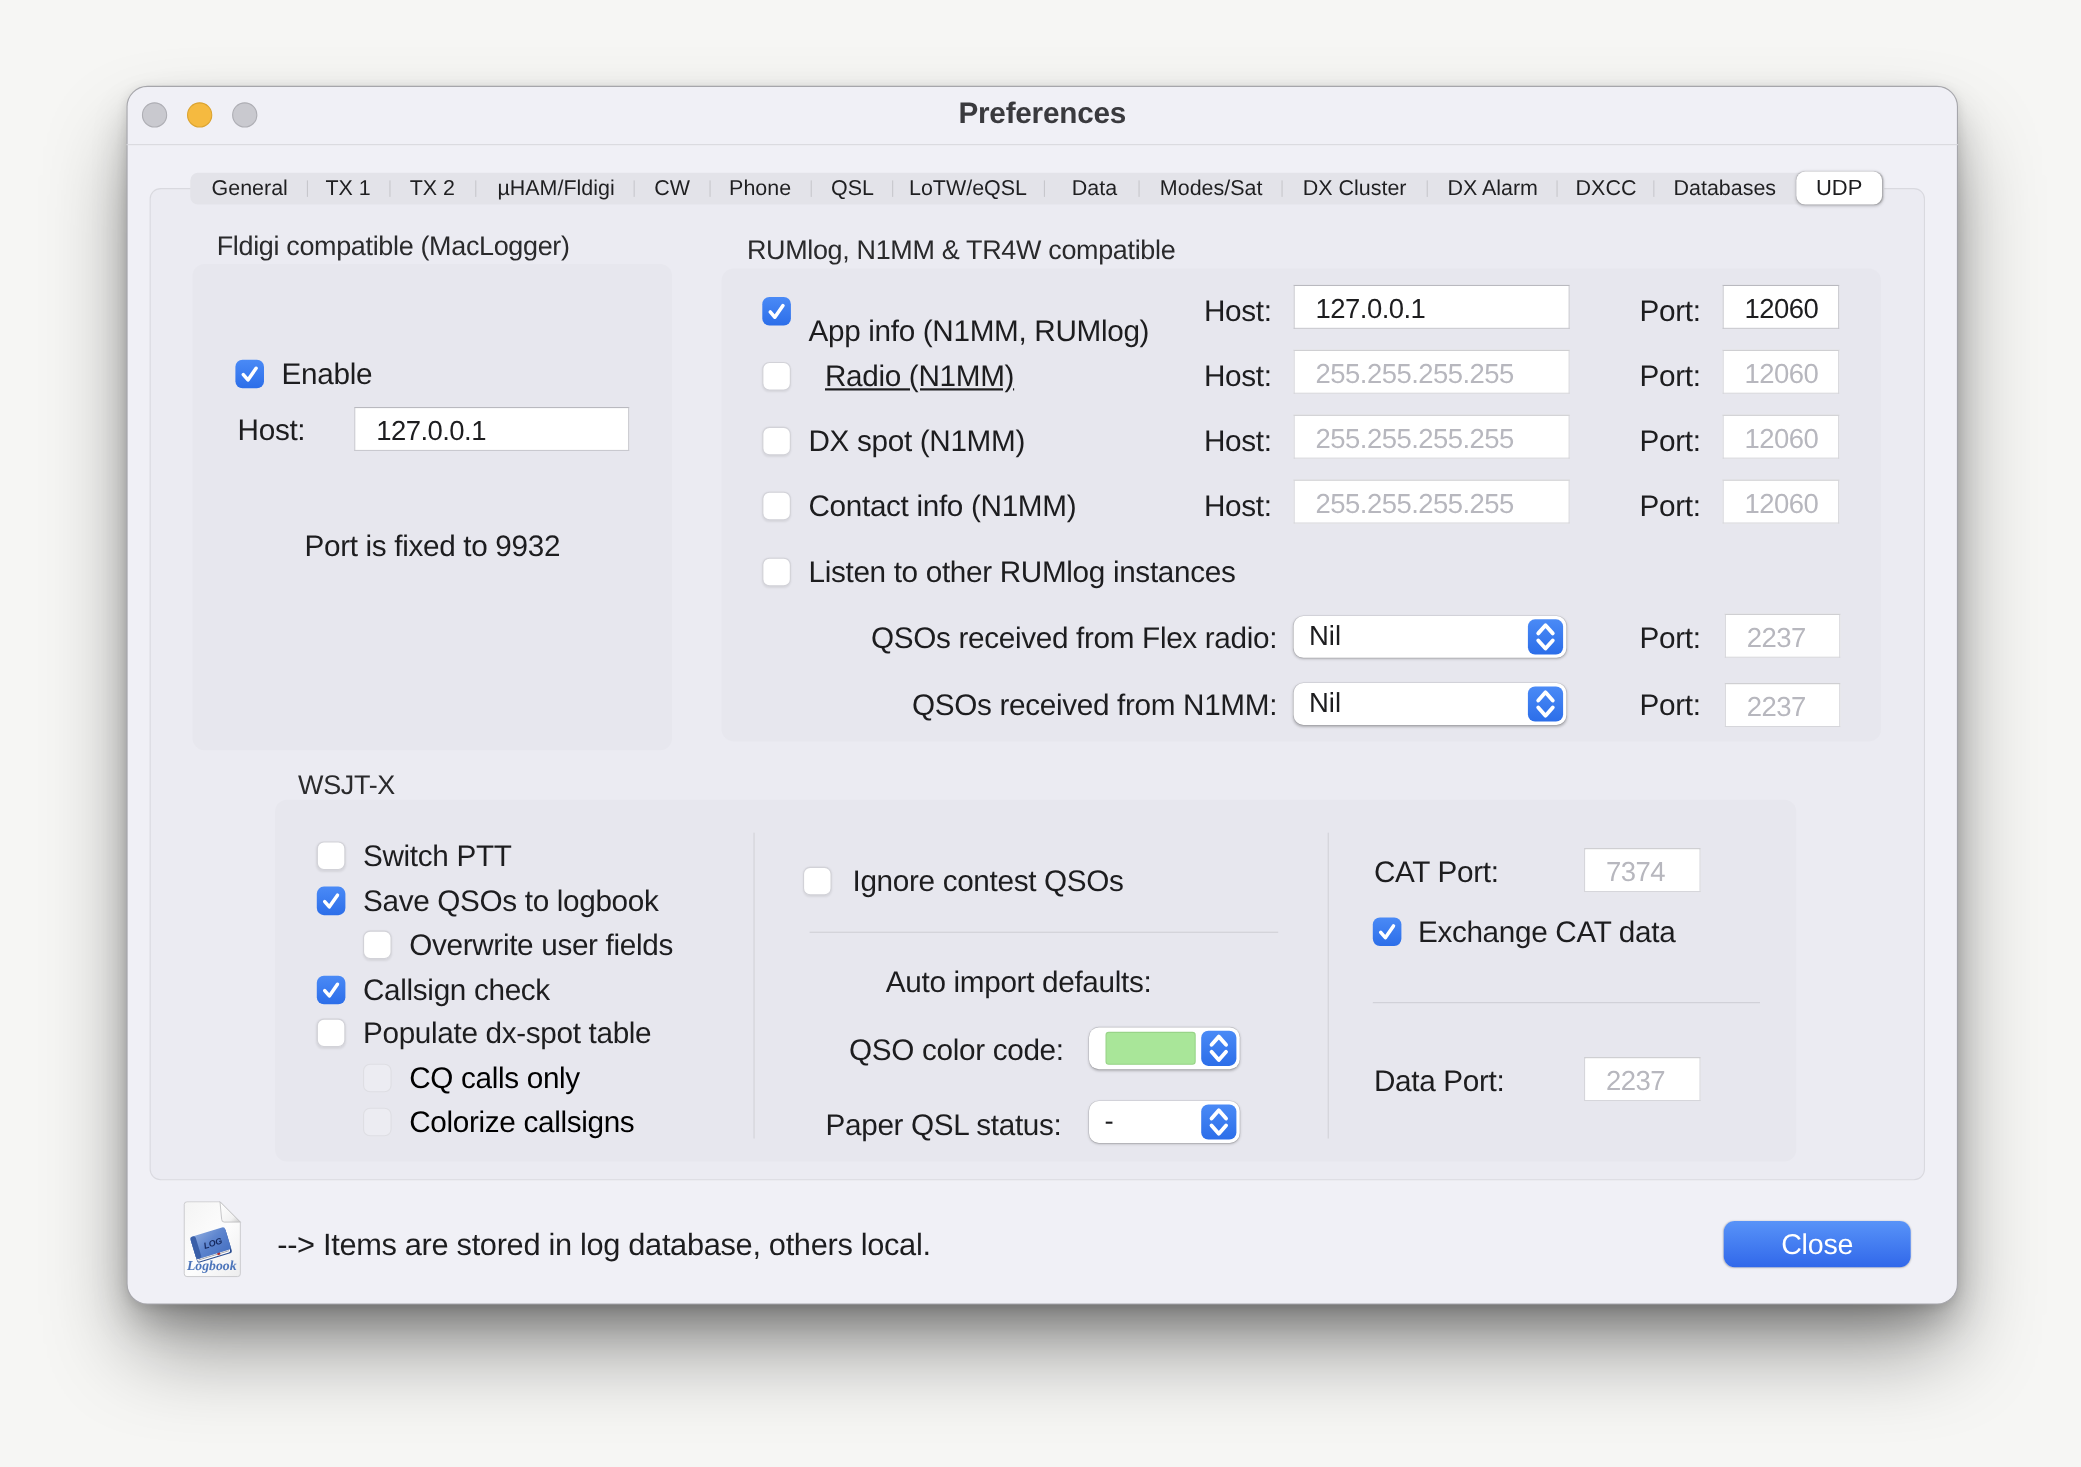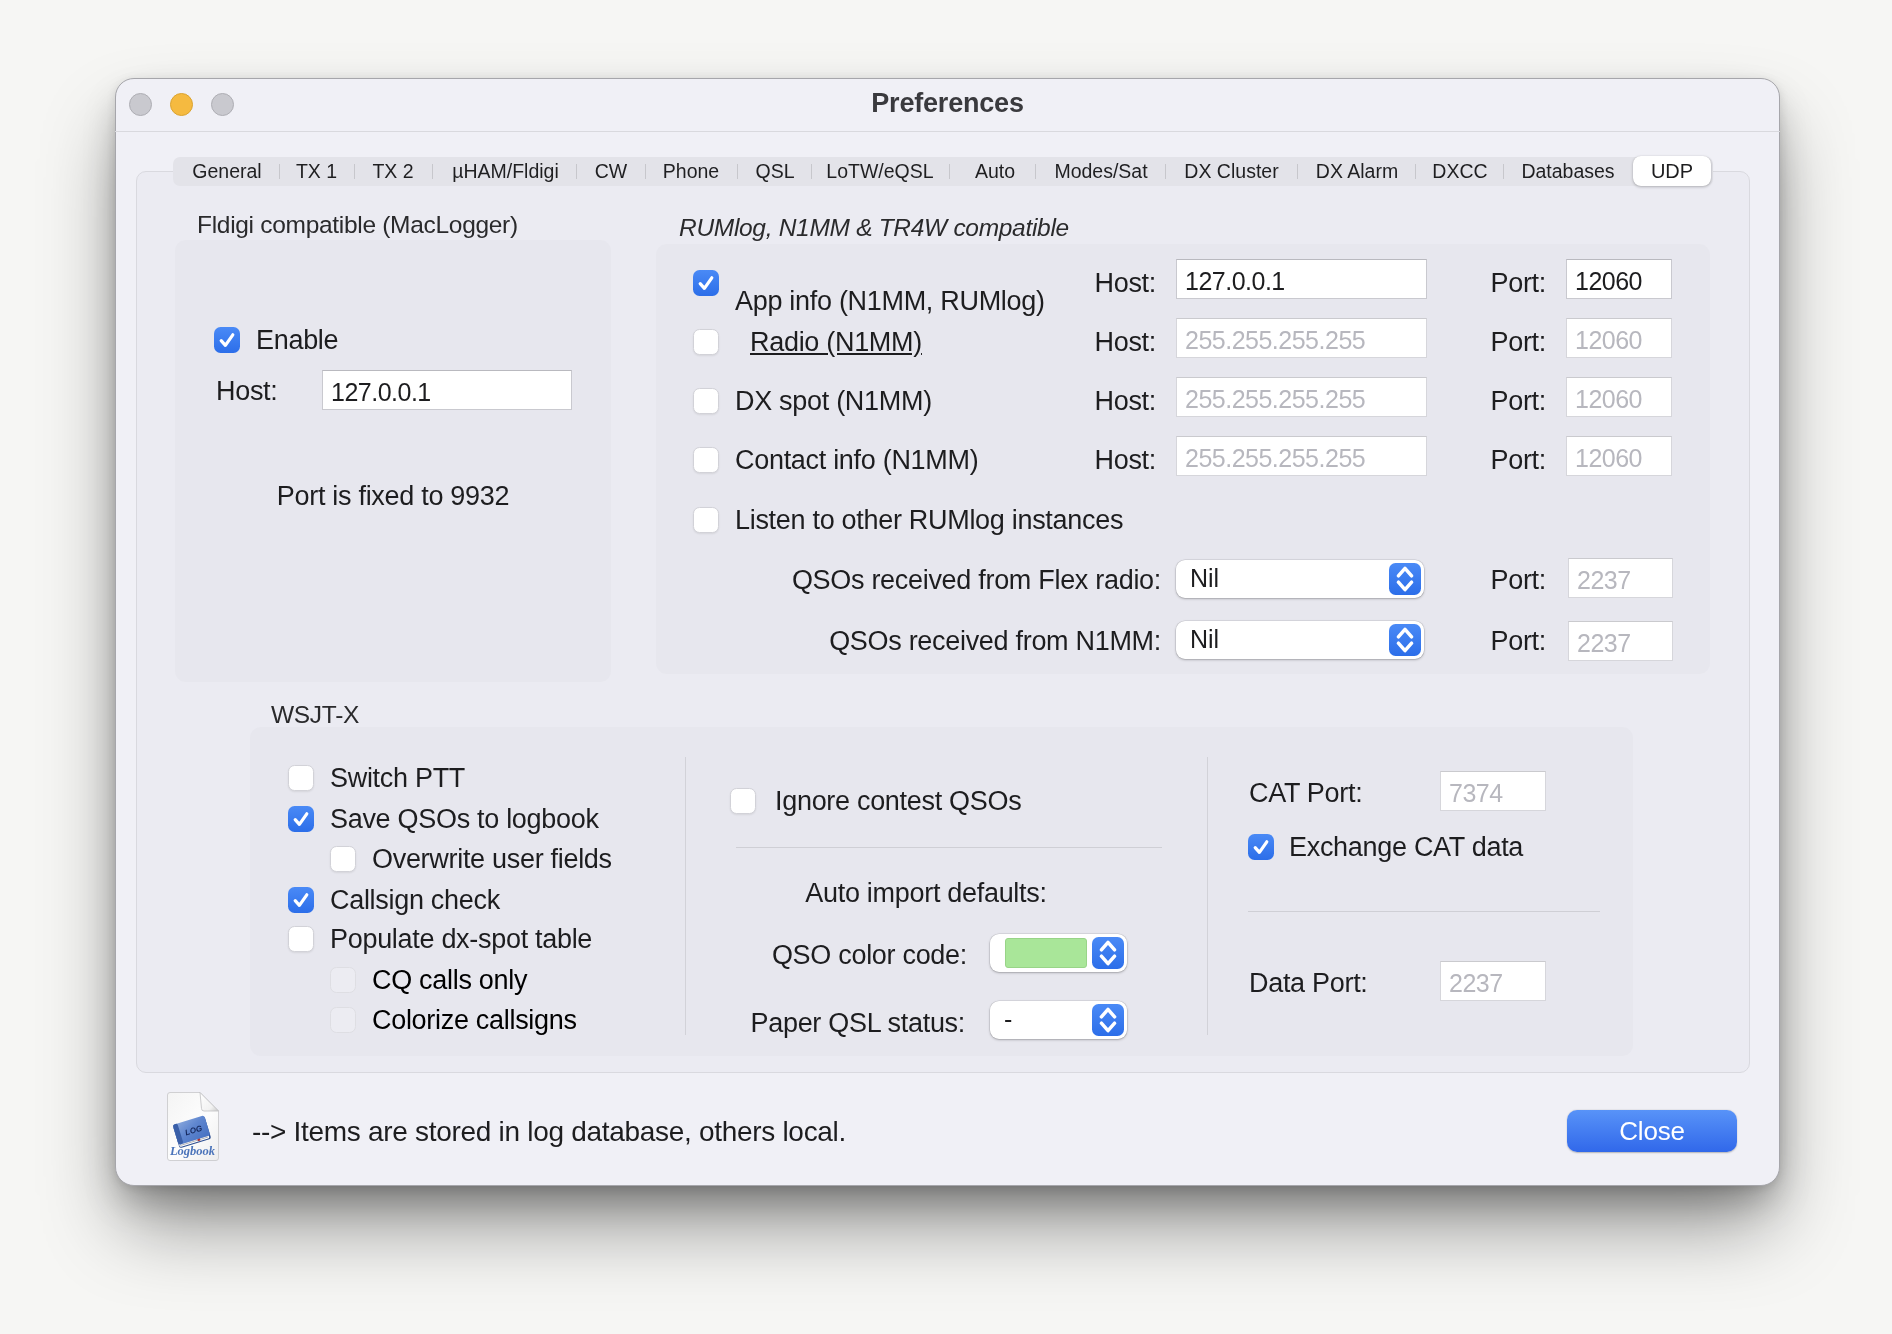--- a/index.html
+++ b/index.html
@@ -33,21 +33,21 @@
   .lbl { font-size:27px; color:#1d1d1f; letter-spacing:-0.3px; white-space:nowrap; }
   .rlbl { text-align:right; }
   .dis { color:#000000; }
 
   .cb { width:26px; height:26px; border-radius:6.5px; }
   .cb.on { background:linear-gradient(#4a8af6, #2c6ee9); }
   .cb.off { background:#fff; border:1px solid #d2d2d8; box-shadow:0 1px 2px rgba(0,0,0,.08); }
   .cb.offdis { background:#ececf2; border:1px solid #dedee3; }
 
   .field { background:#fff; border:1px solid #c9c9cf; border-top-color:#b9b9bf; height:40px;
-    font-size:25px; letter-spacing:-0.5px; color:#1d1d1f; line-height:42px; padding-left:8px; white-space:nowrap; }
+    font-size:25px; letter-spacing:-0.5px; color:#1d1d1f; line-height:42px; padding-left:19px; white-space:nowrap; }
   .field.ph { color:#b7b7be; border:1px solid #d6d6db; border-top-color:#cacace; }
 
   .popup { background:#fff; border-radius:9px; height:38px;
     box-shadow:0 0 0 0.5px rgba(0,0,0,.12), 0 1px 2.5px rgba(0,0,0,.25); }
   .popup .txt { position:absolute; left:14px; top:0; line-height:37px; font-size:25px; color:#1d1d1f; }
   .chev { position:absolute; right:3px; top:3px; width:32px; height:32px; border-radius:6.5px;
     background:linear-gradient(#4a8af6, #2c6ee9); }
 
   .vdiv { width:1px; background:#d2d2d8; }
   .hdiv { height:1px; background:#cfcfd5; }
@@ -68,21 +68,21 @@
 <div class="abs panel"></div>
 <div class="abs tabstrip">
   <div class="tab" style="left:54px;">General</div>
   <div class="tab" style="left:143.5px;">TX 1</div>
   <div class="tab" style="left:220px;">TX 2</div>
   <div class="tab" style="left:332.5px;">µHAM/Fldigi</div>
   <div class="tab" style="left:438px;">CW</div>
   <div class="tab" style="left:518px;">Phone</div>
   <div class="tab" style="left:602px;">QSL</div>
   <div class="tab" style="left:707px;">LoTW/eQSL</div>
-  <div class="tab" style="left:822px;">Auto</div>
+  <div class="tab" style="left:822px;">Data</div>
   <div class="tab" style="left:928px;">Modes/Sat</div>
   <div class="tab" style="left:1058.5px;">DX Cluster</div>
   <div class="tab" style="left:1184px;">DX Alarm</div>
   <div class="tab" style="left:1287px;">DXCC</div>
   <div class="tab" style="left:1395px;">Databases</div>
   <div class="tsep" style="left:106px;"></div>
   <div class="tsep" style="left:181px;"></div>
   <div class="tsep" style="left:259px;"></div>
   <div class="tsep" style="left:403px;"></div>
   <div class="tsep" style="left:472px;"></div>
@@ -102,21 +102,21 @@
 <div class="abs cb on" style="left:214px; top:327px;">
   <svg width="26" height="26" viewBox="0 0 26 26">
       <path d="M7.2 13.6l4.2 4.8 7.4-10.6" stroke="#fff" stroke-width="3.2" fill="none" stroke-linecap="round" stroke-linejoin="round"></path>
     </svg>
 </div>
 <div class="abs lbl" style="left:256px; top:325px;">Enable</div>
 <div class="abs lbl" style="left:216px; top:376px;">Host:</div>
 <div class="abs field" style="left:322px; top:370px; width:250px;">127.0.0.1</div>
 <div class="abs lbl" style="left:175px; top:481px; width:436px; text-align:center;">Port is fixed to 9932</div>
 
-<div class="abs grouplabel" style="left:679px; top:214px;font-style:italic;">RUMlog, N1MM &amp; TR4W compatible</div>
+<div class="abs grouplabel" style="left:679px; top:214px;">RUMlog, N1MM &amp; TR4W compatible</div>
 <div class="abs groupbox" style="left:656px; top:244px; width:1054px; height:430px;"></div>
 
 <div class="abs cb on" style="left:693px; top:270px;">
   <svg width="26" height="26" viewBox="0 0 26 26">
       <path d="M7.2 13.6l4.2 4.8 7.4-10.6" stroke="#fff" stroke-width="3.2" fill="none" stroke-linecap="round" stroke-linejoin="round"></path>
     </svg>
 </div>
 <div class="abs lbl" style="left:735px; top:268px;margin-top:18px;">App info (N1MM, RUMlog)</div>
 <div class="abs lbl rlbl" style="left:1056px; top:268px; width:100px;">Host:</div>
 <div class="abs field" style="left:1176px; top:259px; width:251px;">127.0.0.1</div>

